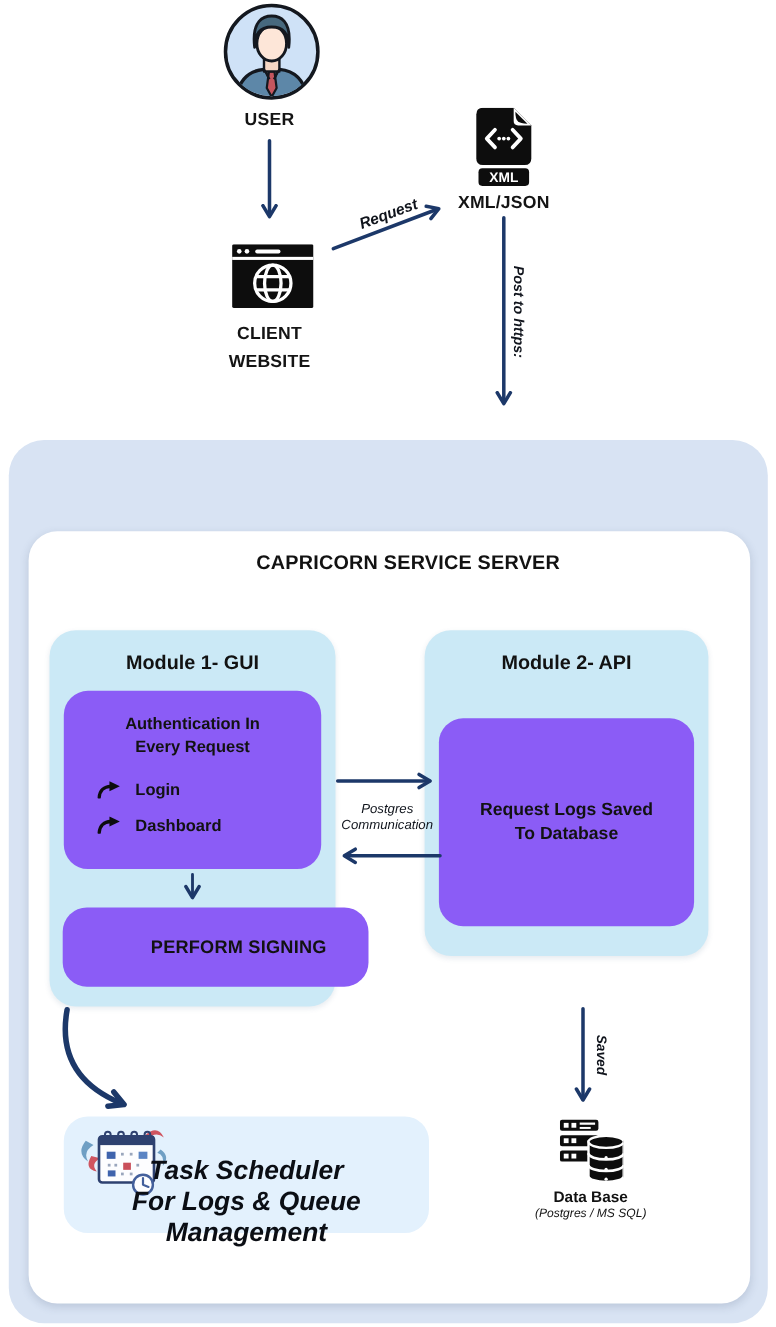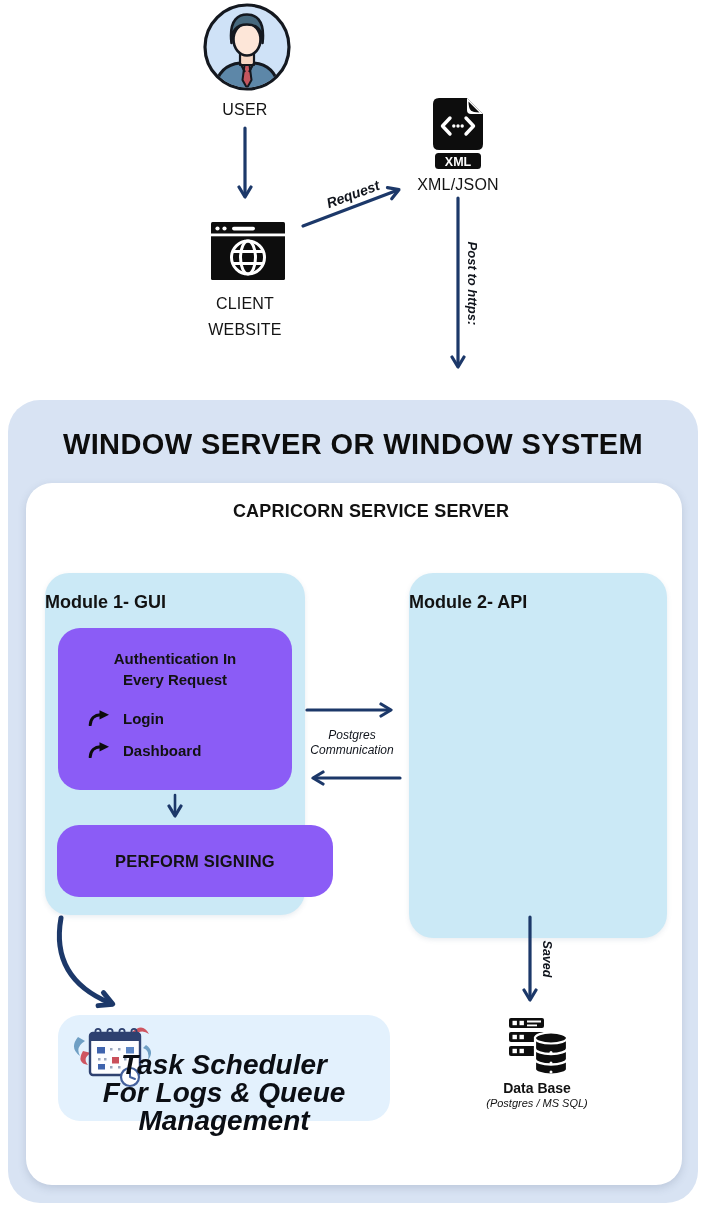--- a/index.html
+++ b/index.html
@@ -5,49 +5,49 @@
   html,body{margin:0;padding:0;background:#ffffff;}
   .canvas{
     position:relative;width:705px;height:1206px;background:#ffffff;overflow:hidden;
     font-family:"Liberation Sans",sans-serif;color:#121212;
   }
   .abs{position:absolute;}
   .ctr{text-align:center;}
   svg{display:block;}
 
   
-  .node-label{font-size:16px;font-weight:400;color:#141414;letter-spacing:.2px;text-align:center;}
+  .node-label{font-size:16px;font-weight:700;color:#141414;letter-spacing:.2px;text-align:center;}
   .edge-label{font-size:14px;font-weight:700;font-style:italic;color:#10141c;}
 
   
   .outer-box{left:8px;top:400px;width:690px;height:803px;background:#d8e3f3;border-radius:32px;}
   .ws-title{left:8px;top:428px;width:690px;font-size:29px;font-weight:700;letter-spacing:.4px;color:#0d0d0d;}
   .white-box{left:26px;top:483px;width:656px;height:702px;background:#ffffff;border-radius:26px;
              box-shadow:0 3px 8px rgba(60,80,110,.18);}
   .cap-title{left:26px;top:501px;width:656px;font-size:18px;font-weight:700;letter-spacing:.2px;margin-left:17px;}
 
   .module{background:#cbe9f6;border-radius:24px;box-shadow:0 2px 5px rgba(70,110,140,.12);}
   .module1{left:45px;top:573px;width:260px;height:342px;}
-  .module2{left:409px;top:573px;width:258px;height:365px;}
-  .module-title{position:absolute;left:0;top:19px;width:100%;font-size:18px;font-weight:700;}
+  .module2{left:386px;top:573px;width:258px;height:296px;}
+  .module-title{position:absolute;left:0;top:19px;width:100%;text-align:center;font-size:18px;font-weight:700;}
   .content-box{position:absolute;background:#8b5cf6;border-radius:22px;}
   .auth-box{left:13px;top:55px;width:234px;height:162px;}
   .auth-title{position:absolute;left:0;top:20px;width:100%;text-align:center;font-size:15px;font-weight:700;line-height:21px;}
   .auth-item{position:absolute;left:30px;height:24px;display:flex;align-items:center;gap:14px;font-size:15px;font-weight:700;}
-  .signing-box{left:12px;top:252px;width:276px;height:72px;display:flex;align-items:center;justify-content:center;
-               font-size:16.5px;font-weight:700;letter-spacing:.2px;}
+  .signing-box{left:12px;top:252px;width:236px;height:72px;display:flex;align-items:center;justify-content:center;
+               font-size:16.5px;font-weight:700;letter-spacing:.2px;padding-left:42px;}
   .logs-box{left:13px;top:80px;width:232px;height:189px;display:flex;flex-direction:column;
             align-items:center;justify-content:center;font-size:16px;font-weight:700;line-height:22px;text-align:center;}
 
   .internal-label{left:302px;top:728px;width:100px;font-size:12px;font-style:italic;font-weight:400;
                   color:#10141c;line-height:15px;}
 
   .task-box{left:58px;top:1015px;width:332px;height:106px;background:#e3f1fd;border-radius:22px;}
   .task-text{position:absolute;left:0;top:36px;width:100%;text-align:center;
-             font-size:28px;font-style:italic;font-weight:600;line-height:28px;color:#0b0e14;}
+             font-size:24px;font-style:italic;font-weight:600;line-height:28px;color:#0b0e14;}
 
   .db-label{left:477px;top:1080px;width:120px;font-size:14px;font-weight:700;}
   .db-sublabel{left:462px;top:1097px;width:150px;font-size:11px;font-style:italic;font-weight:500;}
 
   .rot-cw{transform:rotate(90deg);}
   .post-label{left:422px;top:276px;width:100px;font-size:13px;font-style:italic;font-weight:600;}
   .saved-label{left:507px;top:952px;width:80px;font-size:12.5px;font-style:italic;font-weight:600;}
   .request-label{left:303px;top:186px;width:100px;transform:rotate(-20deg);}
 
   .overlay{position:absolute;left:0;top:0;pointer-events:none;}
@@ -112,21 +112,20 @@
   <div class="abs ctr node-label" style="left:185px;top:291px;width:120px;line-height:26px;">
     <div>CLIENT</div>
     <div>WEBSITE</div>
   </div>
   <div class="abs ctr node-label" style="left:398px;top:176px;width:120px;">XML/JSON</div>
 
   <div class="abs ctr edge-label request-label">Request</div>
   <div class="abs ctr edge-label post-label rot-cw">Post to https:</div>
 
   <div class="abs outer-box"></div>
-  <div class="abs ctr ws-title">WINDOW SERVER OR WINDOW SYSTEM</div>
 
   <div class="abs white-box"></div>
   <div class="abs ctr cap-title">CAPRICORN SERVICE SERVER</div>
 
   <div class="abs module module1">
     <div class="module-title">Module 1- GUI</div>
     <div class="content-box auth-box">
       <div class="auth-title">
         <div>Authentication In</div>
         <div>Every Request</div>
@@ -150,20 +149,24 @@
         <span>Dashboard</span>
       </div>
     </div>
     <div class="content-box signing-box">
       <span>PERFORM SIGNING</span>
     </div>
   </div>
 
   <div class="abs module module2">
     <div class="module-title">Module 2- API</div>
+    <div class="content-box logs-box">
+      <div>Request Logs Saved</div>
+      <div>To Database</div>
+    </div>
   </div>
 
   <div class="abs ctr internal-label">
     <div>Postgres</div>
     <div>Communication</div>
   </div>
 
   <div class="abs task-box">
     <div class="abs" style="left:12px;top:6px;width:90px;height:68px;">
       <svg width="90" height="68" viewBox="0 0 90 68">

